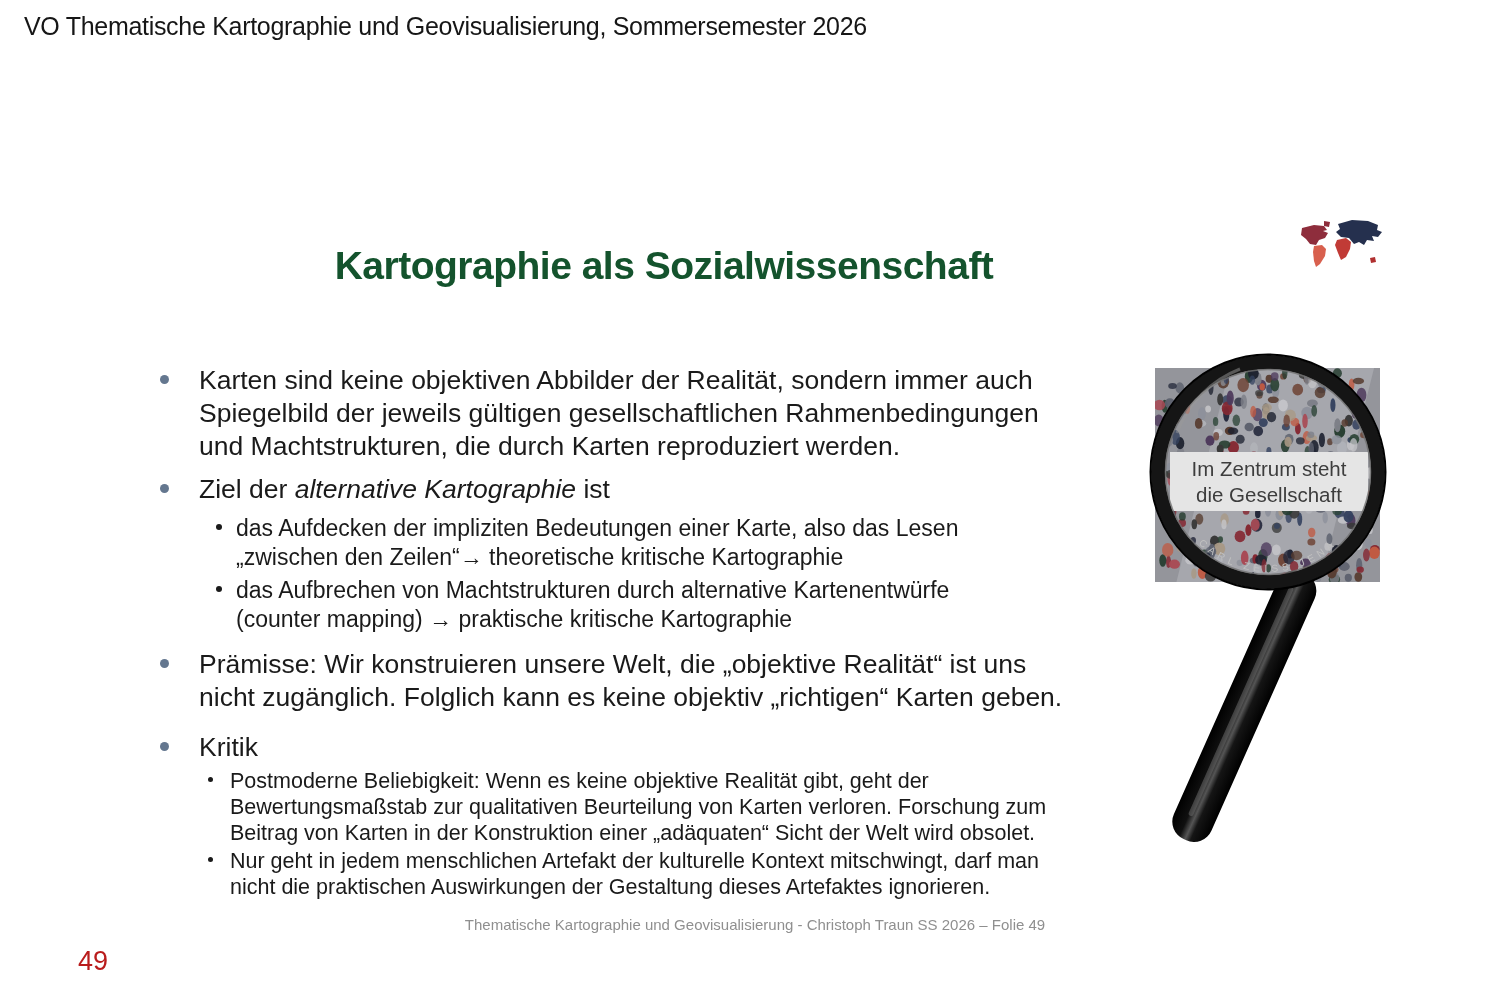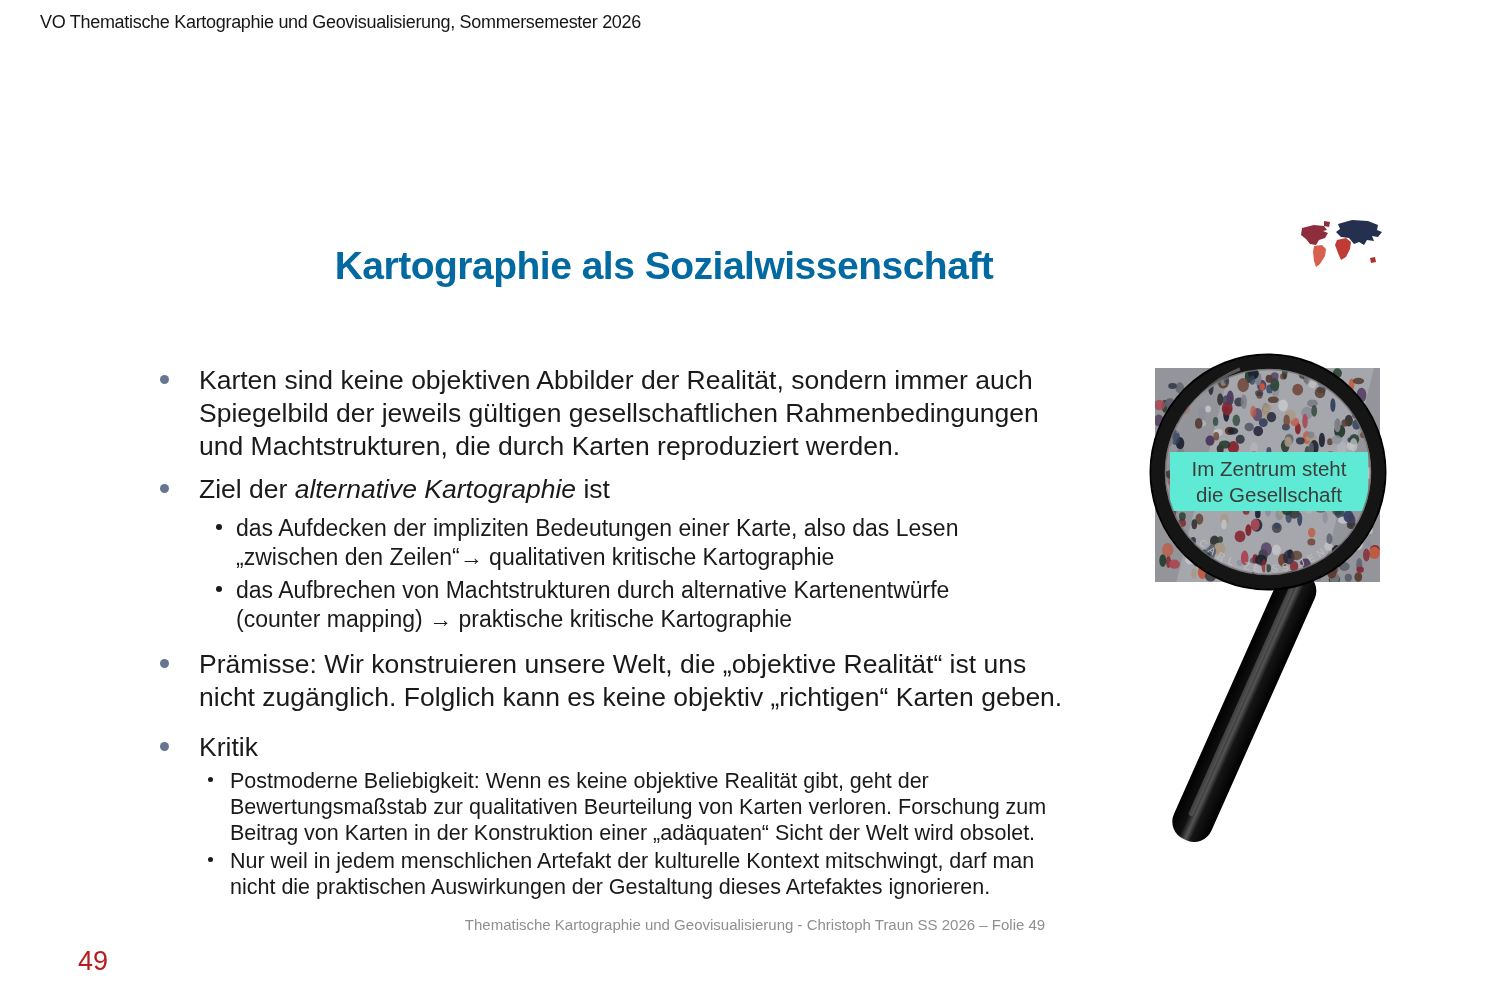--- a/index.html
+++ b/index.html
@@ -2,38 +2,38 @@
 <html><head>
 <meta charset="utf-8">
 <style>
   html,body{margin:0;padding:0;}
   body{
     width:1500px;height:1000px;position:relative;overflow:hidden;
     background:#ffffff;font-family:"Liberation Sans",sans-serif;color:#1a1a1a;
   }
   .abs{position:absolute;}
   
-  .deck-header{left:40px;top:12px;font-size:18px;color:#161616;letter-spacing:-0.3px;white-space:nowrap;}
+  .deck-header{left:24px;top:12px;font-size:25px;color:#161616;letter-spacing:-0.3px;white-space:nowrap;}
   
   .slide-title{left:0;top:244px;width:1328px;text-align:center;font-size:39px;font-weight:bold;
-    color:#0369a1;letter-spacing:-0.5px;}
+    color:#14532d;letter-spacing:-0.5px;}
   
   .bullet{position:absolute;}
   .dot{position:absolute;border-radius:50%;}
   .dot-l1{width:9px;height:9px;background:#64778f;left:160px;margin-top:11px;}
   .dot-l2{width:6px;height:6px;background:#1a1a1a;left:216px;margin-top:10px;}
   .dot-l2s{width:5px;height:5px;background:#1a1a1a;left:208px;margin-top:9px;}
   .btext{white-space:pre-line;}
   .t-l1{position:absolute;left:199px;font-size:26.5px;line-height:33px;width:980px;}
   .t-l2{position:absolute;left:236px;font-size:23px;line-height:29px;width:900px;}
   .t-l2s{position:absolute;left:230px;font-size:21.5px;line-height:26px;width:920px;}
   .it{font-style:italic;}
   
   .crowd-wrap{left:1155px;top:368px;width:225px;height:214px;}
-  .caption-box{left:1170px;top:452px;width:198px;height:59px;background:#5eead4;
+  .caption-box{left:1170px;top:452px;width:198px;height:59px;background:#e5e5e5;
     display:flex;align-items:center;justify-content:center;text-align:center;
     font-size:20.5px;line-height:26px;color:#3d3d3d;white-space:pre-line;}
   .magnifier{left:1100px;top:340px;width:360px;height:560px;pointer-events:none;}
   
   .worldmap{left:1294px;top:218px;width:102px;height:56px;}
   
   .deck-footer{left:0;top:916px;width:1510px;text-align:center;font-size:15px;color:#8f8f8f;}
   .page-num{left:78px;top:946px;font-size:27px;color:#b91c1c;}
 </style>
 </head>
@@ -60,21 +60,21 @@
 </div>
 
 <div class="bullet" style="top:473px">
   <span class="dot dot-l1"></span>
   <div class="btext t-l1"><span>Ziel der </span><span class="it">alternative Kartographie</span><span> ist</span></div>
 </div>
 
 <div class="bullet" style="top:514px">
   <span class="dot dot-l2"></span>
   <div class="btext t-l2">das Aufdecken der impliziten Bedeutungen einer Karte, also das Lesen
-„zwischen den Zeilen“→ qualitativen kritische Kartographie</div>
+„zwischen den Zeilen“→ theoretische kritische Kartographie</div>
 </div>
 
 <div class="bullet" style="top:576px">
   <span class="dot dot-l2"></span>
   <div class="btext t-l2">das Aufbrechen von Machtstrukturen durch alternative Kartenentwürfe
 (counter mapping) → praktische kritische Kartographie</div>
 </div>
 
 <div class="bullet" style="top:648px">
   <span class="dot dot-l1"></span>
@@ -89,21 +89,21 @@
 
 <div class="bullet" style="top:768px">
   <span class="dot dot-l2s"></span>
   <div class="btext t-l2s">Postmoderne Beliebigkeit: Wenn es keine objektive Realität gibt, geht der
 Bewertungsmaßstab zur qualitativen Beurteilung von Karten verloren. Forschung zum
 Beitrag von Karten in der Konstruktion einer „adäquaten“ Sicht der Welt wird obsolet.</div>
 </div>
 
 <div class="bullet" style="top:848px">
   <span class="dot dot-l2s"></span>
-  <div class="btext t-l2s">Nur weil in jedem menschlichen Artefakt der kulturelle Kontext mitschwingt, darf man
+  <div class="btext t-l2s">Nur geht in jedem menschlichen Artefakt der kulturelle Kontext mitschwingt, darf man
 nicht die praktischen Auswirkungen der Gestaltung dieses Artefaktes ignorieren.</div>
 </div>
 
 <div class="abs crowd-wrap">
   <svg id="crowd-svg" width="225" height="214" viewBox="0 0 225 214">
     <rect x="0" y="0" width="225" height="214" fill="#94959b"></rect>
     <rect x="50" y="-30" width="140" height="280" fill="#a6a7ad" transform="rotate(14 112 107)"></rect>
   <ellipse cx="49.4" cy="185.9" rx="4.3" ry="4.5" fill="#2c4436" opacity="0.84"></ellipse>
       <ellipse cx="65.8" cy="114.3" rx="3.9" ry="3.6" fill="#c4c4c8" opacity="0.82"></ellipse>
       <ellipse cx="74.7" cy="62.9" rx="4.9" ry="4.2" fill="#563a2e" opacity="0.99"></ellipse>

